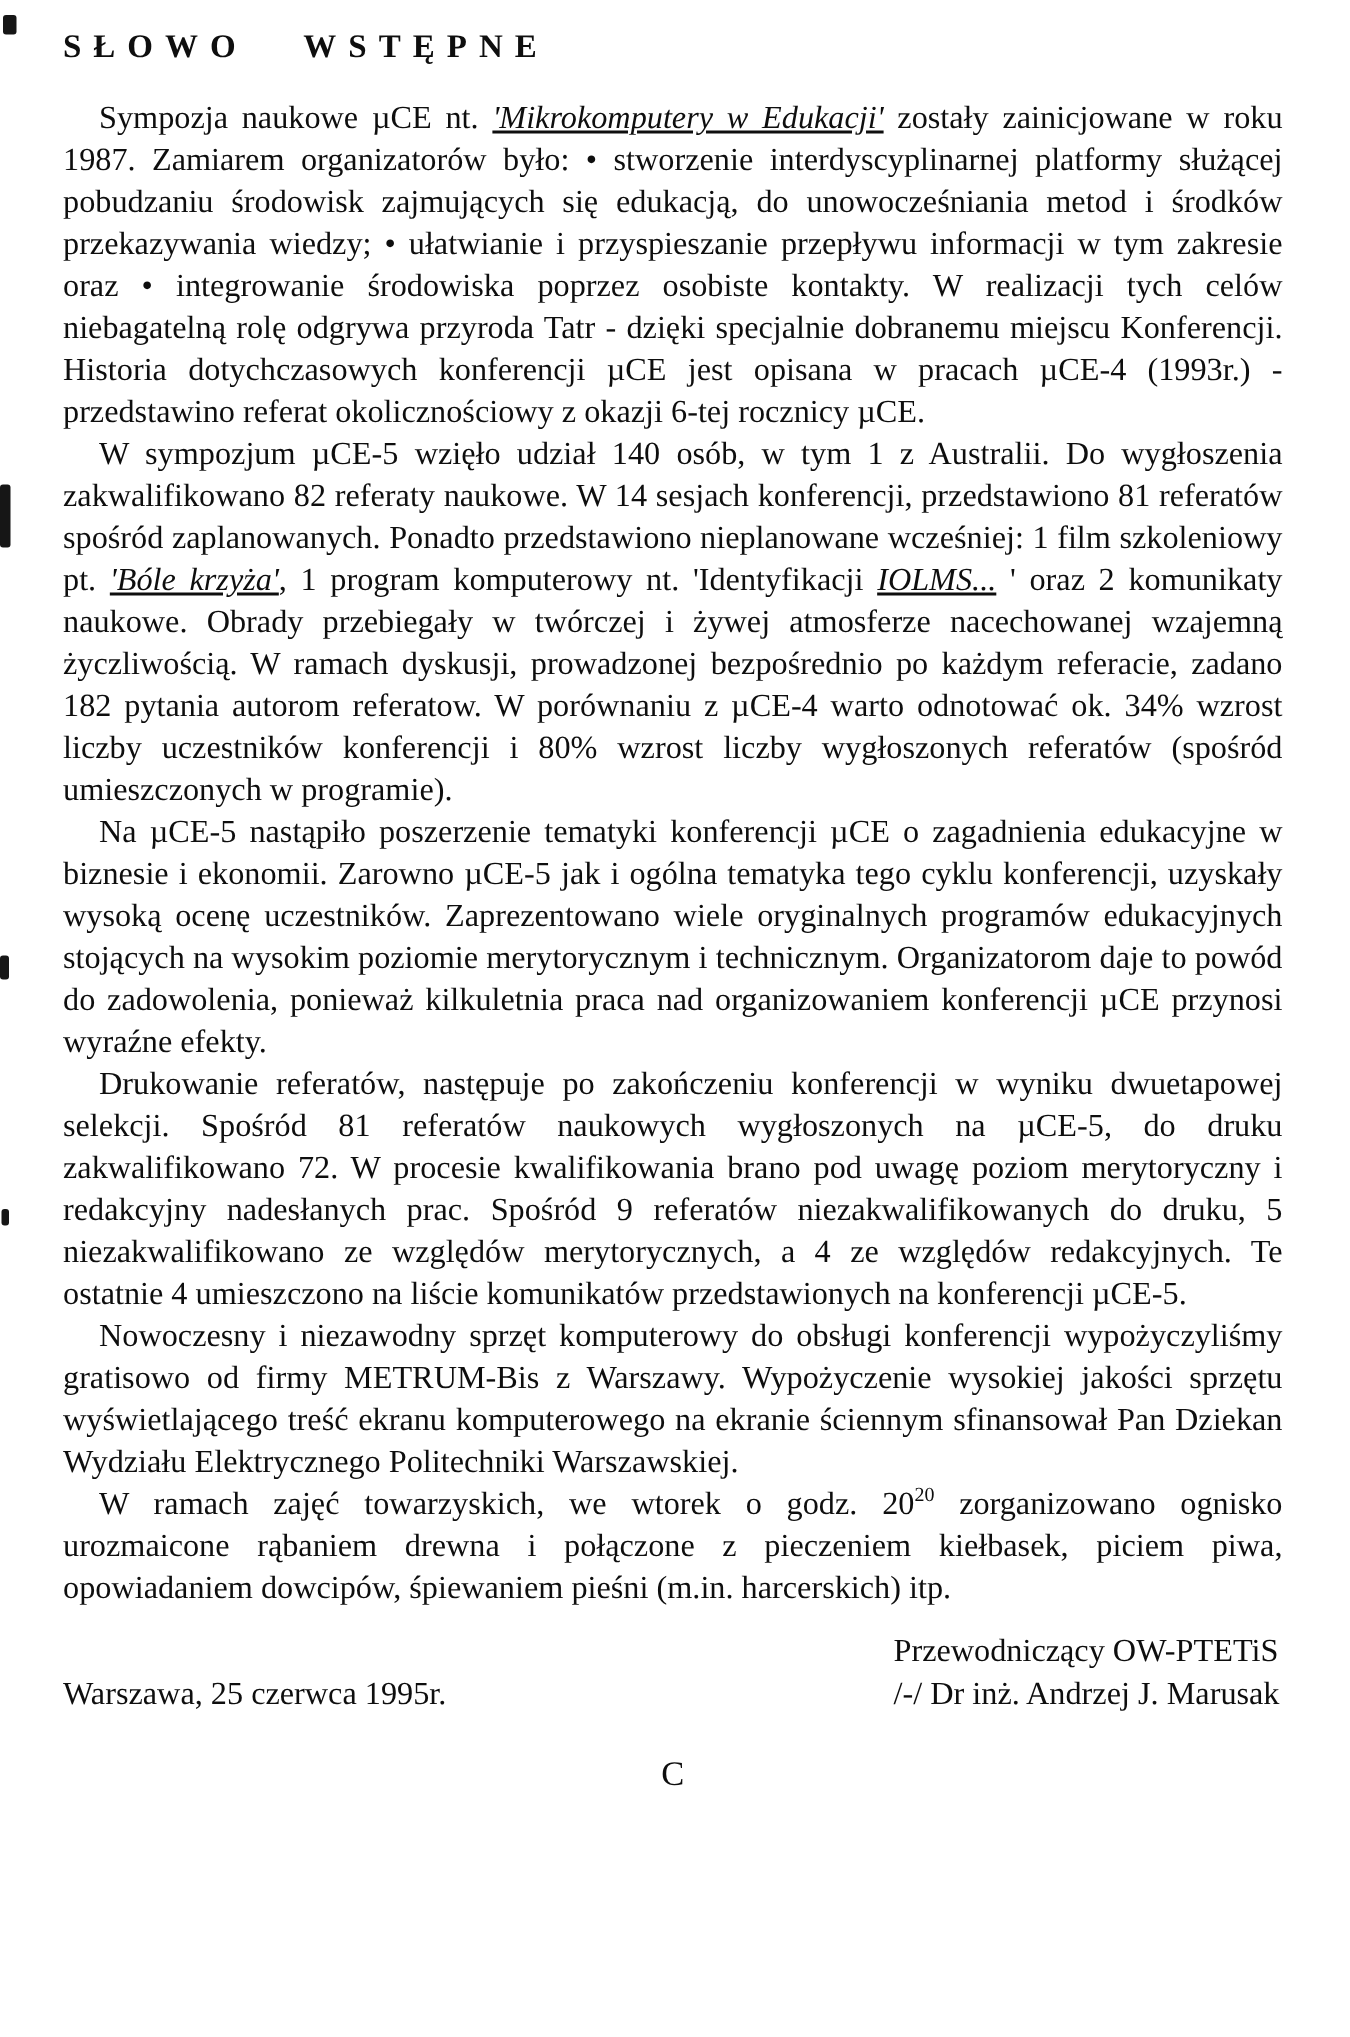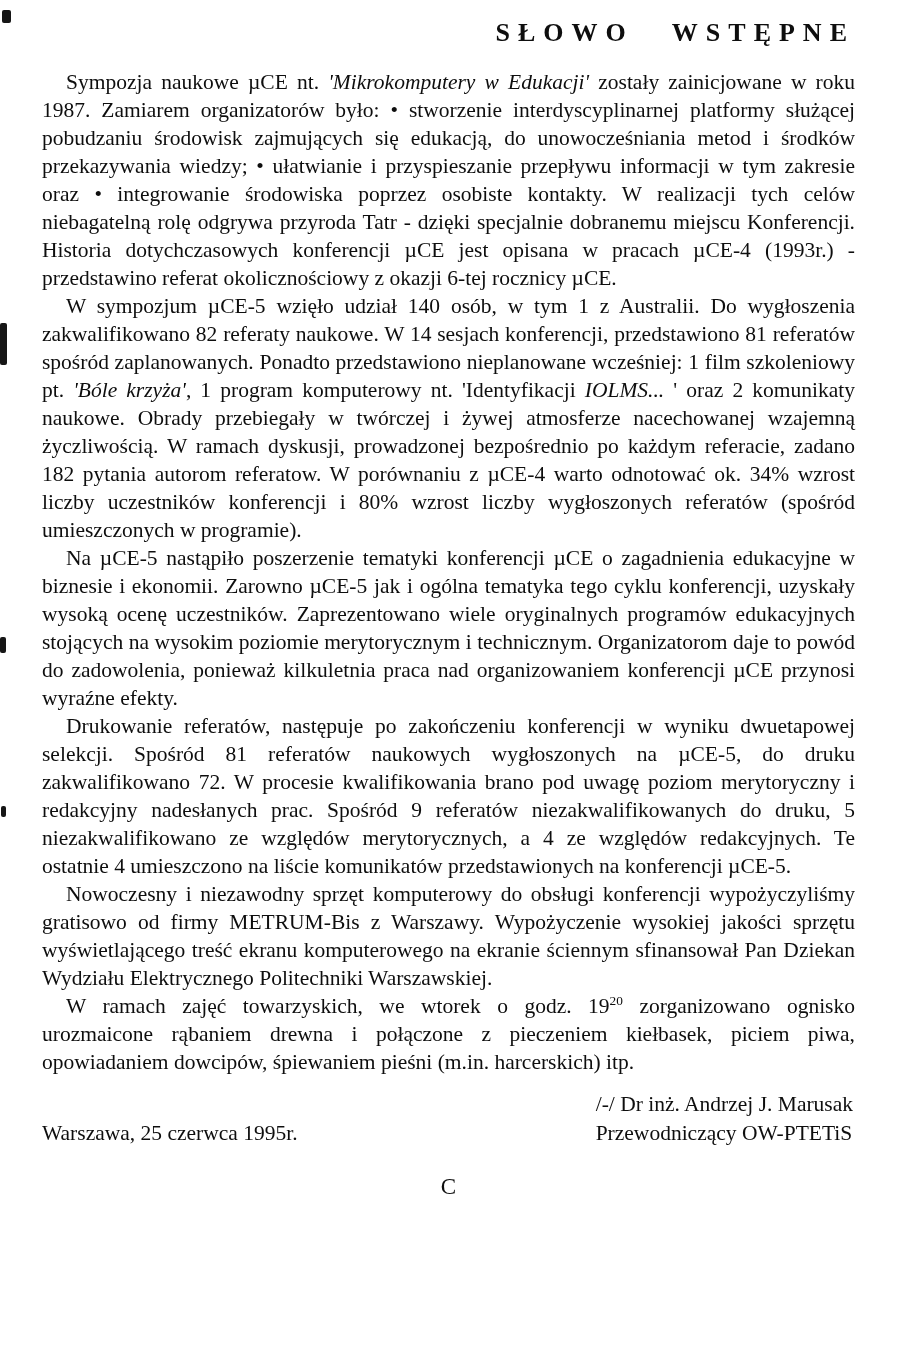--- a/index.html
+++ b/index.html
@@ -15,36 +15,36 @@
     color: #0e0e0e;
     overflow: hidden;
   }
   .page {
     position: absolute;
     inset: 0;
     padding: 18px 45px 0 42px;
     box-sizing: border-box;
   }
   .title {
-    text-align: right;
-    font-size: 26px;
+    text-align: left;
+    font-size: 22px;
     font-weight: bold;
     letter-spacing: 8px;
     word-spacing: 24px;
     margin: 0 0 20px 0;
     white-space: nowrap;
   }
   .body-text .para {
     margin: 0;
     text-align: justify;
     text-indent: 24px;
     font-size: 21.5px;
     line-height: 28px;
   }
-  .para i { font-style: italic; }
+  .para i { font-style: italic; text-decoration: underline; }
   .para sup {
     font-size: 0.62em;
     line-height: 0;
     vertical-align: super;
   }
   .signature-block {
     display: flex;
     justify-content: space-between;
     align-items: flex-end;
     margin-top: 14px;
@@ -77,28 +77,28 @@
 <div class="page">
 
   <h1 class="title">SŁOWO WSTĘPNE</h1>
 
   <div class="body-text">
       <p class="para"><span>Sympozja naukowe µCE nt. </span><i>'Mikrokomputery w Edukacji'</i><span> zostały zainicjowane w roku 1987. Zamiarem organizatorów było: • stworzenie interdyscyplinarnej platformy służącej pobudzaniu środowisk zajmujących się edukacją, do unowocześniania metod i środków przekazywania wiedzy; • ułatwianie i przyspieszanie przepływu informacji w tym zakresie oraz • integrowanie środowiska poprzez osobiste kontakty. W realizacji tych celów niebagatelną rolę odgrywa przyroda Tatr - dzięki specjalnie dobranemu miejscu Konferencji. Historia dotychczasowych konferencji µCE jest opisana w pracach µCE-4 (1993r.) - przedstawino referat okolicznościowy z okazji 6-tej rocznicy µCE.</span></p>
       <p class="para"><span>W sympozjum µCE-5 wzięło udział 140 osób, w tym 1 z Australii. Do wygłoszenia zakwalifikowano 82 referaty naukowe. W 14 sesjach konferencji, przedstawiono 81 referatów spośród zaplanowanych. Ponadto przedstawiono nieplanowane wcześniej: 1 film szkoleniowy pt. </span><i>'Bóle krzyża'</i><span>, 1 program komputerowy nt. 'Identyfikacji </span><i>IOLMS...</i><span> ' oraz 2 komunikaty naukowe. Obrady przebiegały w twórczej i żywej atmosferze nacechowanej wzajemną życzliwością. W ramach dyskusji, prowadzonej bezpośrednio po każdym referacie, zadano 182 pytania autorom referatow. W porównaniu z µCE-4 warto odnotować ok. 34% wzrost liczby uczestników konferencji i 80% wzrost liczby wygłoszonych referatów (spośród umieszczonych w programie).</span></p>
       <p class="para"><span>Na µCE-5 nastąpiło poszerzenie tematyki konferencji µCE o zagadnienia edukacyjne w biznesie i ekonomii. Zarowno µCE-5 jak i ogólna tematyka tego cyklu konferencji, uzyskały wysoką ocenę uczestników. Zaprezentowano wiele oryginalnych programów edukacyjnych stojących na wysokim poziomie merytorycznym i technicznym. Organizatorom daje to powód do zadowolenia, ponieważ kilkuletnia praca nad organizowaniem konferencji µCE przynosi wyraźne efekty.</span></p>
       <p class="para"><span>Drukowanie referatów, następuje po zakończeniu konferencji w wyniku dwuetapowej selekcji. Spośród 81 referatów naukowych wygłoszonych na µCE-5, do druku zakwalifikowano 72. W procesie kwalifikowania brano pod uwagę poziom merytoryczny i redakcyjny nadesłanych prac. Spośród 9 referatów niezakwalifikowanych do druku, 5 niezakwalifikowano ze względów merytorycznych, a 4 ze względów redakcyjnych. Te ostatnie 4 umieszczono na liście komunikatów przedstawionych na konferencji µCE-5.</span></p>
       <p class="para"><span>Nowoczesny i niezawodny sprzęt komputerowy do obsługi konferencji wypożyczyliśmy gratisowo od firmy METRUM-Bis z Warszawy. Wypożyczenie wysokiej jakości sprzętu wyświetlającego treść ekranu komputerowego na ekranie ściennym sfinansował Pan Dziekan Wydziału Elektrycznego Politechniki Warszawskiej.</span></p>
-      <p class="para"><span>W ramach zajęć towarzyskich, we wtorek o godz. 19</span><sup>20</sup><span> zorganizowano ognisko urozmaicone rąbaniem drewna i połączone z pieczeniem kiełbasek, piciem piwa, opowiadaniem dowcipów, śpiewaniem pieśni (m.in. harcerskich) itp.</span></p>
+      <p class="para"><span>W ramach zajęć towarzyskich, we wtorek o godz. 20</span><sup>20</sup><span> zorganizowano ognisko urozmaicone rąbaniem drewna i połączone z pieczeniem kiełbasek, piciem piwa, opowiadaniem dowcipów, śpiewaniem pieśni (m.in. harcerskich) itp.</span></p>
     </div>
 
   <div class="signature-block">
     <div class="sig-left">Warszawa, 25 czerwca 1995r.</div>
     <div class="sig-right">
+      <div>Przewodniczący OW-PTETiS</div>
       <div>/-/ Dr inż. Andrzej J. Marusak</div>
-      <div>Przewodniczący OW-PTETiS</div>
     </div>
   </div>
 
   <div class="page-letter">C</div>
 
 </div>
 
 <div class="speck speck-1"></div>
 <div class="speck speck-2"></div>
 <div class="speck speck-3"></div>

